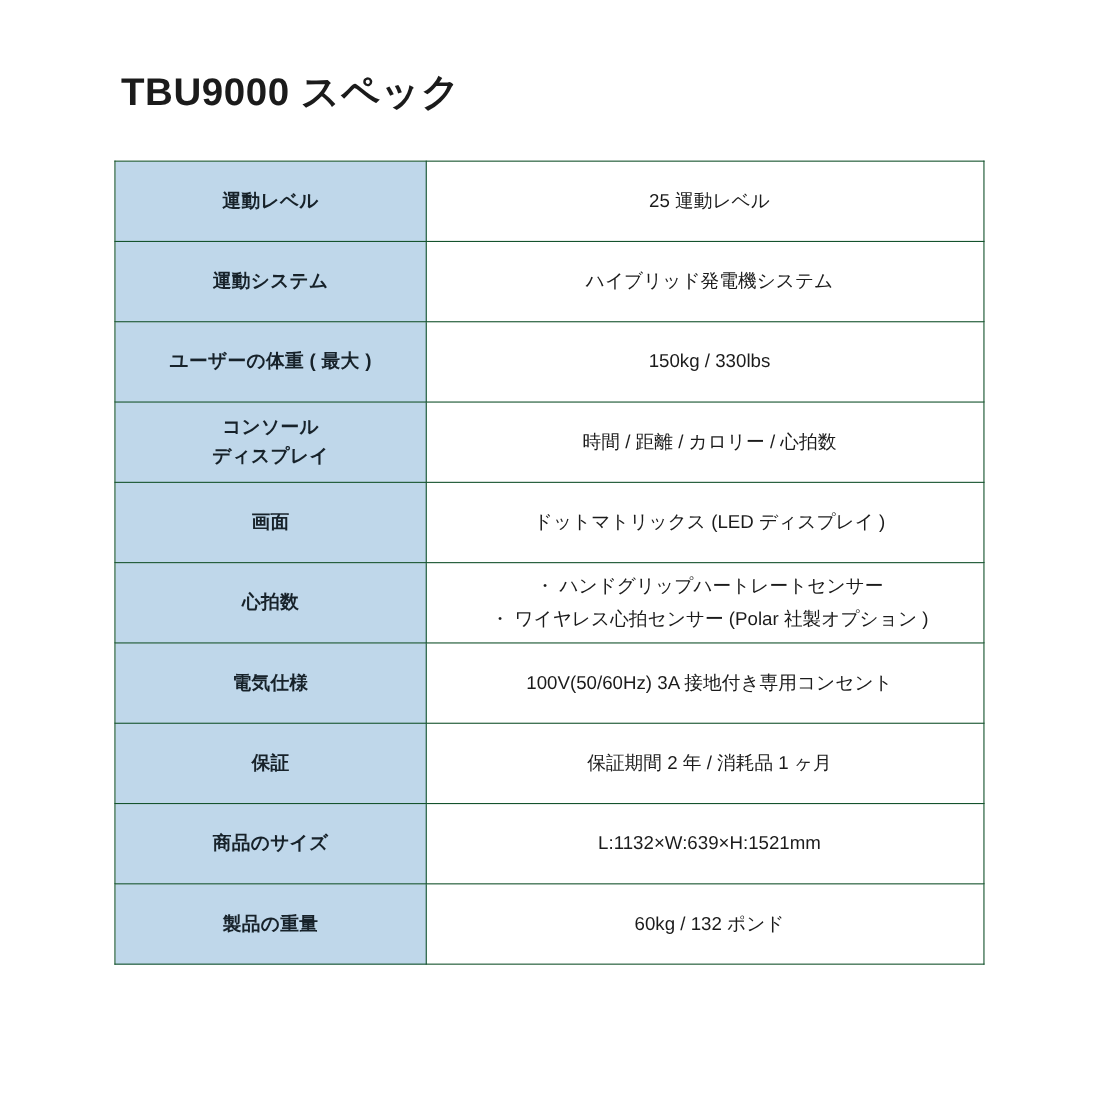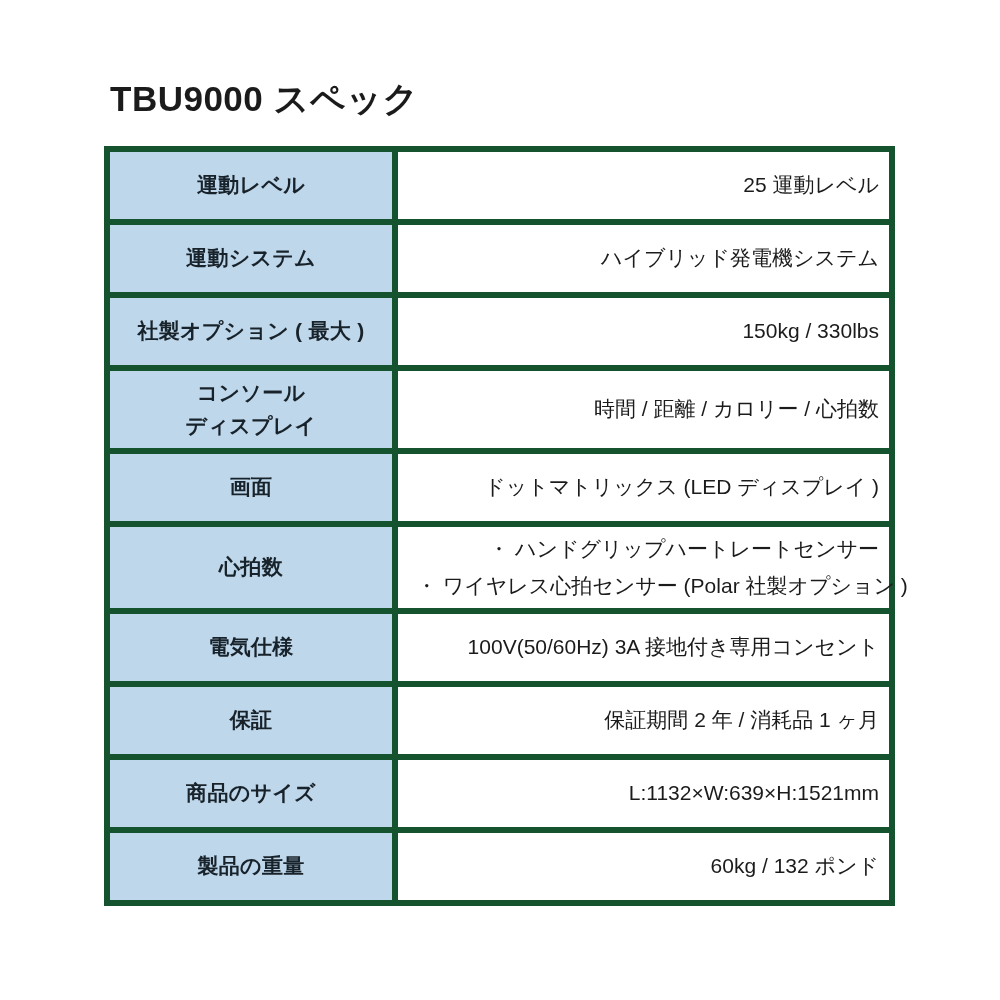--- a/index.html
+++ b/index.html
@@ -16,56 +16,56 @@
   }
   .page {
     position: relative;
     width: 1000px;
     height: 1000px;
     box-sizing: border-box;
   }
   .title {
     position: absolute;
     left: 110px;
-    top: 76px;
+    top: 60px;
     font-size: 35px;
     font-weight: 700;
     letter-spacing: 0.5px;
     color: #1b1b1b;
     white-space: nowrap;
   }
   .spec-table {
     position: absolute;
     left: 104px;
     top: 146px;
     width: 791px;
     border-collapse: collapse;
     table-layout: fixed;
   }
   .spec-table tr {
     height: 73px;
   }
   .spec-table td {
-    border: 6px solid #14532d;
+    border: 1px solid #14532d;
     padding: 6px 10px;
     vertical-align: middle;
-    font-size: 21px;
+    font-size: 17px;
     line-height: 1.55;
   }
   .spec-table td.label {
     width: 262px;
     background: #bfd7ea;
     text-align: center;
     font-weight: 700;
     color: #17222a;
     letter-spacing: 0.3px;
   }
   .spec-table td.value {
     background: #ffffff;
-    text-align: right;
+    text-align: center;
     padding-left: 18px;
     color: #1b1b1b;
     font-weight: 400;
   }
   .label-line {
     display: block;
   }
   .value-line {
     display: block;
     white-space: nowrap;
@@ -92,21 +92,21 @@
         <tr>
           <td class="label">
             <span class="label-line">運動システム</span>
           </td>
           <td class="value">
             <span class="value-line">ハイブリッド発電機システム</span>
           </td>
         </tr>
         <tr>
           <td class="label">
-            <span class="label-line">社製オプション ( 最大 )</span>
+            <span class="label-line">ユーザーの体重 ( 最大 )</span>
           </td>
           <td class="value">
             <span class="value-line">150kg / 330lbs</span>
           </td>
         </tr>
         <tr>
           <td class="label">
             <span class="label-line">コンソール</span>
             <span class="label-line">ディスプレイ</span>
           </td>

